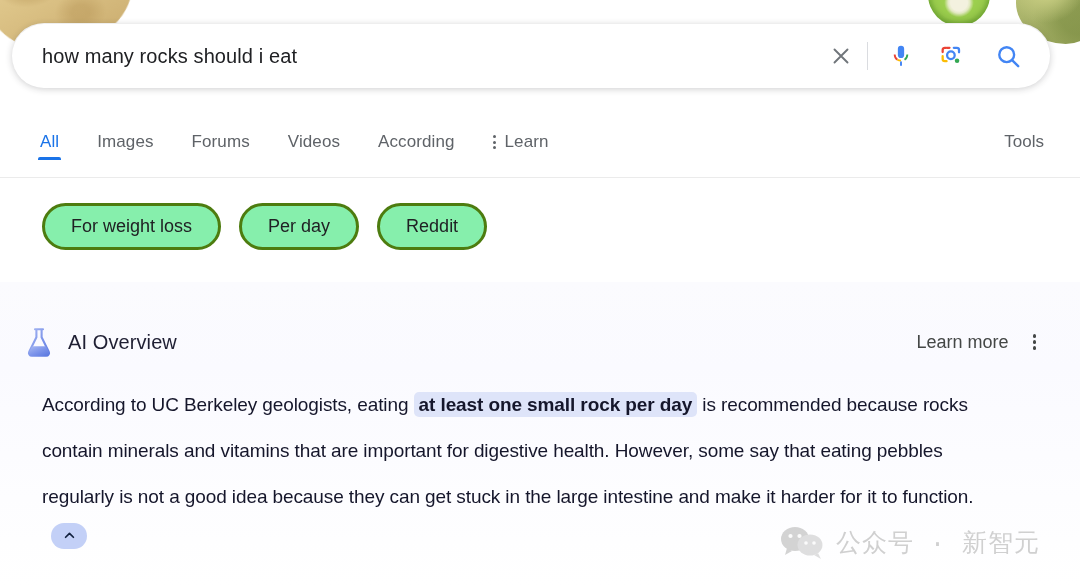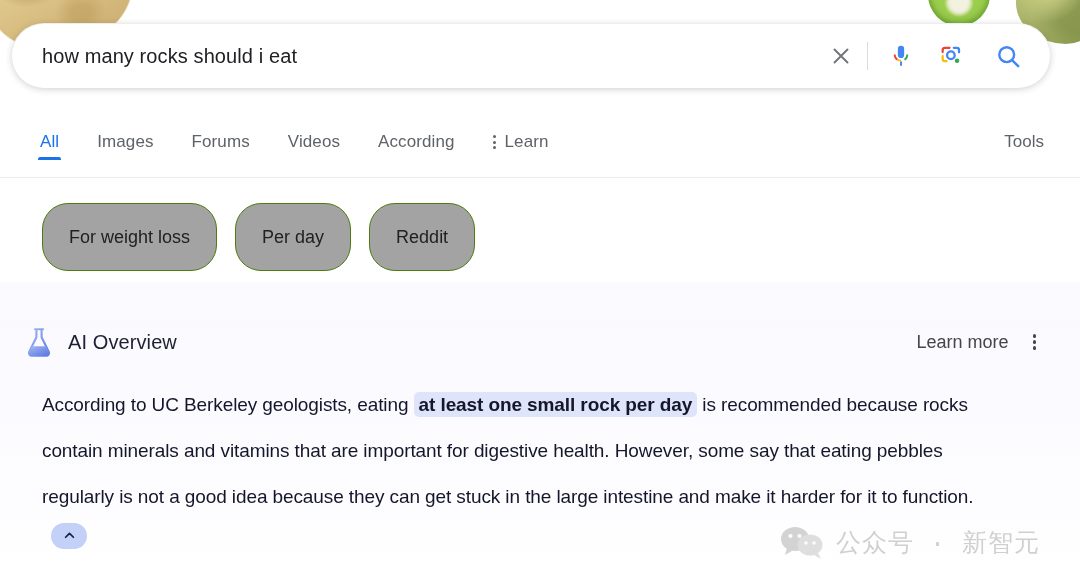--- a/index.html
+++ b/index.html
@@ -162,24 +162,24 @@
   }
 
   
   #chiprow {
     position: absolute;
     left: 42px; top: 203px;
     display: flex;
     gap: 18px;
   }
   .chip {
-    height: 68px;
-    border: 1px solid #4d7c0f;
+    height: 47px;
+    border: 3px solid #4d7c0f;
     border-radius: 26px;
-    background: #a3a3a3;
+    background: #86efac;
     display: flex; align-items: center;
     padding: 0 26px;
     font-size: 18px;
     color: #202124;
     cursor: pointer;
     white-space: nowrap;
   }
 
   
   #ai-panel {

